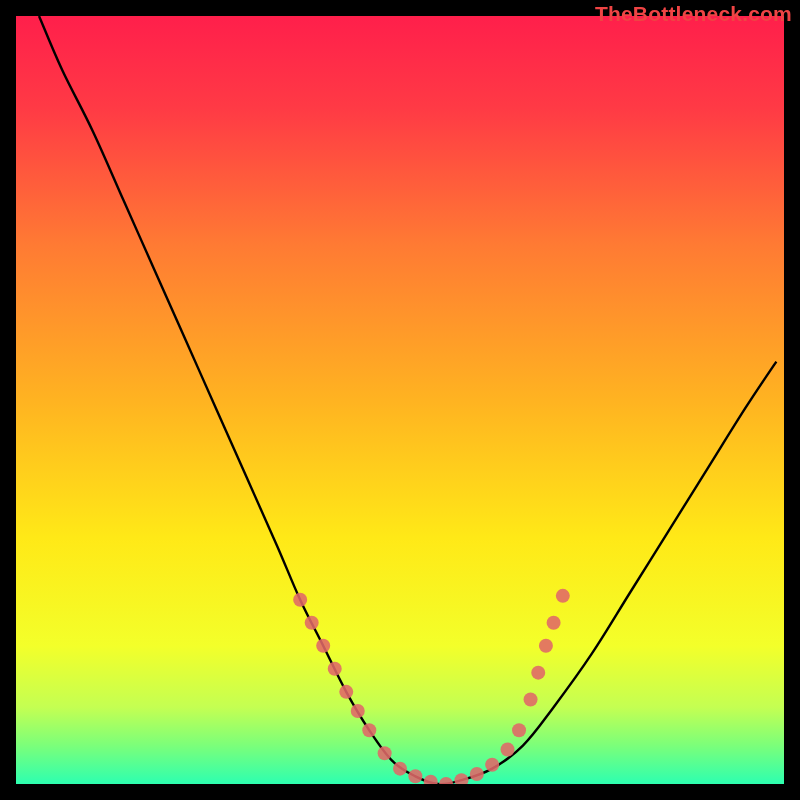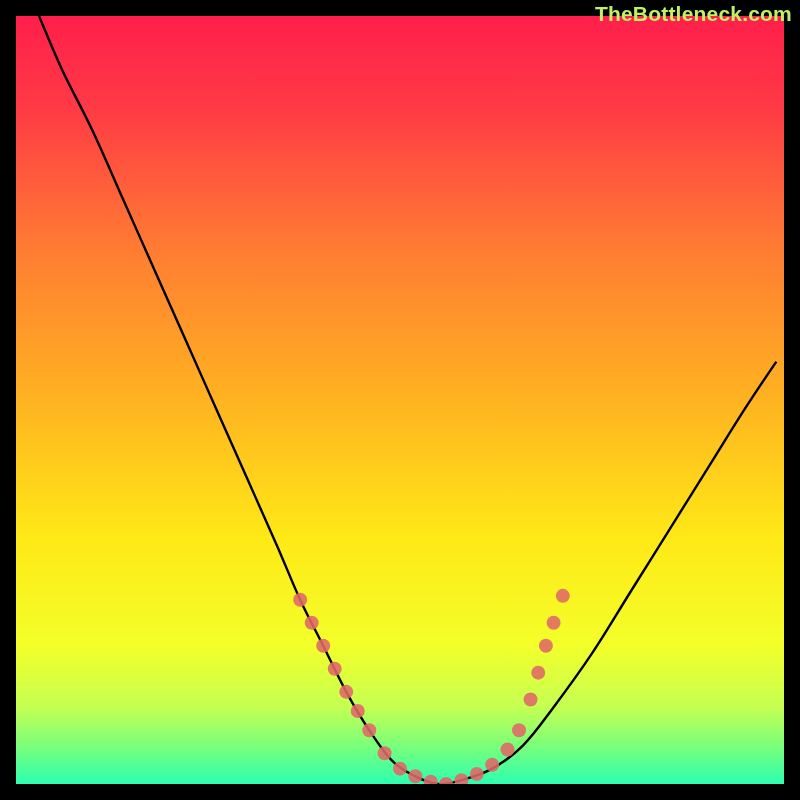--- a/index.html
+++ b/index.html
@@ -23,21 +23,21 @@
     position: absolute;
     left: 0;
     top: 0;
     width: 768px;
     height: 768px;
   }
   .watermark {
     position: absolute;
     top: 2px;
     right: 8px;
-    color: #bef264;
+    color: #ef4444;
     font-size: 21px;
     font-weight: 600;
     letter-spacing: 0.2px;
     user-select: none;
   }
 </style>
 </head>
 <body>
 
 <div class="frame">

